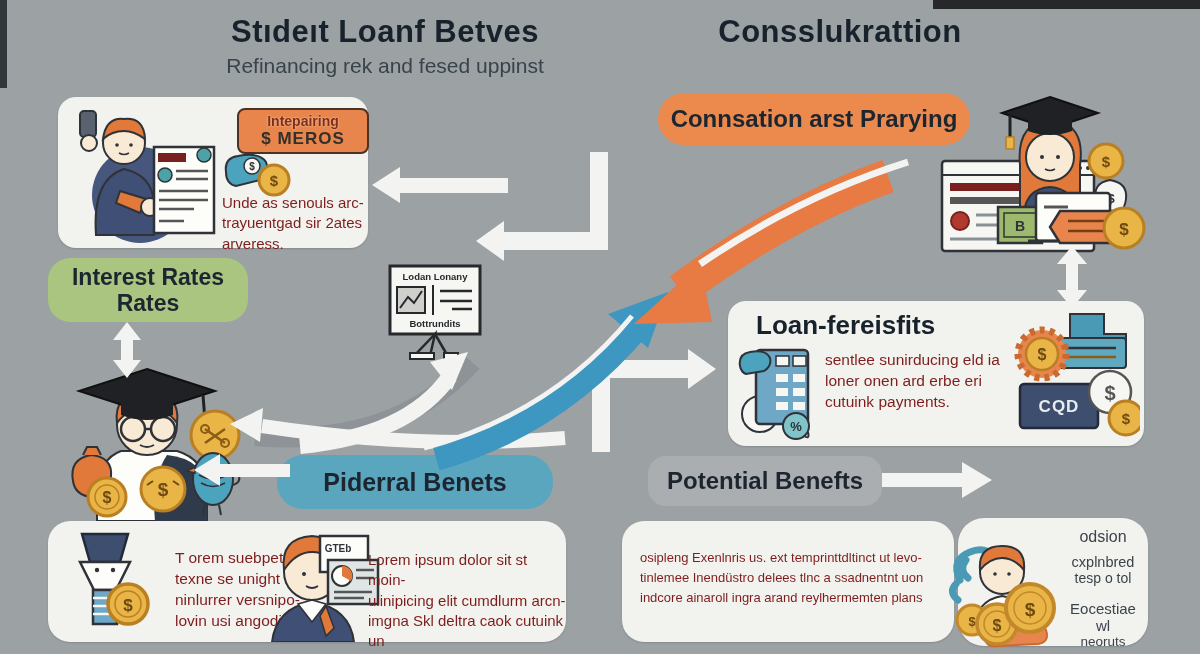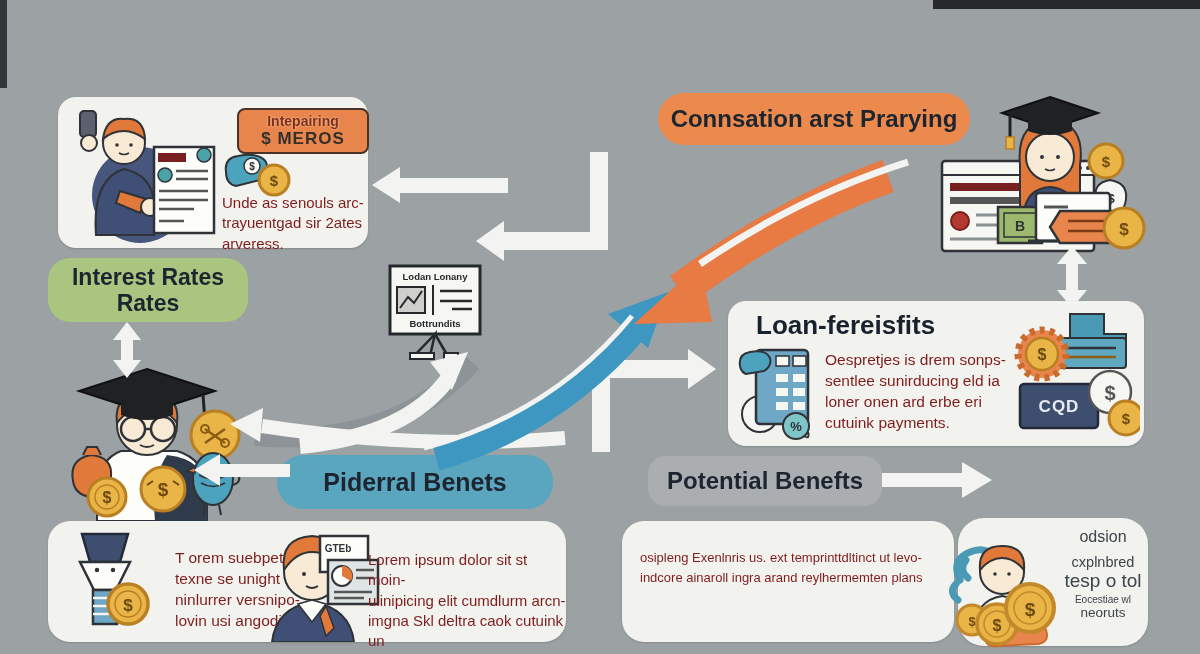--- a/index.html
+++ b/index.html
@@ -27,21 +27,26 @@
   .darkbar{position:absolute;background:#26282a;}
 </style>
 </head>
 <body>
 
 <div id="stage">
 
   <div class="darkbar" style="left:933px;top:0;width:267px;height:9px;"></div>
   <div class="darkbar" style="left:0;top:0;width:7px;height:88px;background:#31363b;"></div>
 
+  <div class="abs" style="left:150px;top:14px;width:470px;">
+    <div class="title">Stıdeıt Loanf Betves</div>
+    <div class="subtitle">Refinancing rek and fesed uppinst</div>
+  </div>
   <div class="abs" style="left:630px;top:14px;width:420px;">
+    <div class="title">Consslukrattion</div>
   </div>
 
   <div class="card" style="left:58px;top:97px;width:310px;height:151px;"></div>
 
   <svg class="abs" style="left:62px;top:103px;" width="160" height="142" viewBox="0 0 160 142">
     <circle cx="78" cy="92" r="48" fill="#46567c"></circle>
     <g>
       <rect x="18" y="8" width="16" height="26" rx="4" fill="#5a6270" stroke="#2f3338" stroke-width="2"></rect>
       <circle cx="27" cy="40" r="8" fill="#f9ead6" stroke="#2f3338" stroke-width="2"></circle>
     </g>
@@ -228,21 +233,20 @@
     <rect x="38" y="44" width="12" height="8" fill="#f6f6f2"></rect>
       <rect x="55" y="44" width="12" height="8" fill="#f6f6f2"></rect>
     <rect x="38" y="58" width="12" height="8" fill="#f6f6f2"></rect>
       <rect x="55" y="58" width="12" height="8" fill="#f6f6f2"></rect>
     <circle cx="58" cy="82" r="13" fill="#7fc4c9" stroke="#2f3338" stroke-width="2"></circle>
     <text x="58" y="87" font-size="13" font-weight="bold" text-anchor="middle" fill="#2f3338">%</text>
     <path d="M66 92 Q72 96 70 88" stroke="#2f3338" stroke-width="2" fill="none"></path>
   </svg>
 
   <div class="body-text" style="left:825px;top:350px;width:200px;font-size:15.5px;">
-    <div>Oespretjes is drem sonps-</div>
     <div>sentlee sunirducing eld ia</div>
     <div>loner onen ard erbe eri</div>
     <div>cutuink payments.</div>
   </div>
 
   <svg class="abs" style="left:1008px;top:312px;" width="132" height="126" viewBox="0 0 132 126">
     <path d="M62 2 L96 2 L96 22 L118 22 L118 48 L80 48 L62 30 Z" fill="#4a9ab5" stroke="#2f3338" stroke-width="2"></path>
     <rect x="36" y="26" width="82" height="30" rx="3" fill="#5fa8c0" stroke="#2f3338" stroke-width="2"></rect>
     <line x1="46" y1="36" x2="108" y2="36" stroke="#2f3338" stroke-width="2.5"></line>
     <line x1="46" y1="45" x2="108" y2="45" stroke="#8a5c14" stroke-width="2.5"></line>
@@ -320,20 +324,21 @@
   <div class="body-text" style="left:368px;top:550px;width:200px;font-size:15px;">
     <div>Lorem ipsum dolor sit st moin-</div>
     <div>uiinipicing elit cumdlurm arcn-</div>
     <div>imgna Skl deltra caok cutuink un</div>
     <div>moerterctsbn rtyajmrent plans.</div>
   </div>
 
   <div class="card" style="left:622px;top:521px;width:332px;height:121px;border-radius:22px;"></div>
   <div class="body-text small" style="left:640px;top:548px;width:300px;">
     <div>osipleng Exenlnris us. ext temprinttdltinct ut levo-</div>
+    <div>tinlemee Inendüstro delees tlnc a ssadnentnt uon</div>
     <div>indcore ainaroll ingra arand reylhermemten plans</div>
   </div>
 
   <div class="card" style="left:958px;top:518px;width:190px;height:128px;border-radius:26px;"></div>
 
   <svg class="abs" style="left:942px;top:540px;" width="126" height="110" viewBox="0 0 126 110">
     <path d="M18 40 Q8 20 28 12 Q42 6 52 16 M14 44 Q6 52 16 60 M24 20 Q16 30 26 38" stroke="#4a9ab5" stroke-width="7" fill="none" stroke-linecap="round"></path>
     <g>
       <circle cx="60" cy="32" r="22" fill="#f9ead6" stroke="#2f3338" stroke-width="2"></circle>
       <path d="M38 30 Q36 6 60 6 Q84 6 82 30 Q72 18 60 18 Q48 18 38 30 Z" fill="#e0793a" stroke="#2f3338" stroke-width="2"></path>
@@ -355,22 +360,22 @@
     <g>
       <circle cx="88" cy="68" r="24" fill="#eab547" stroke="#c2882a" stroke-width="4"></circle>
       <circle cx="88" cy="68" r="16" fill="none" stroke="#c2882a" stroke-width="1.5"></circle>
       <text x="88" y="76" font-size="19" font-weight="bold" text-anchor="middle" fill="#6e4a10">$</text>
     </g>
   </svg>
 
   <div class="abs" style="left:1062px;top:528px;width:82px;text-align:center;color:#3b434b;">
     <div style="font-size:16px;margin-bottom:8px;">odsion</div>
     <div style="font-size:14.5px;">cxplnbred</div>
-    <div style="font-size:19px;margin-bottom:2px;">tesp o tol</div>
-    <div style="font-size:10px;">Eocestiae wl</div>
+    <div style="font-size:14px;margin-bottom:14px;">tesp o tol</div>
+    <div style="font-size:15px;">Eocestiae wl</div>
     <div style="font-size:13.5px;">neoruts</div>
   </div>
 
   <svg class="overlay" width="1200" height="654" viewBox="0 0 1200 654">
 
     <path d="M 255 436 Q 395 448 472 362" stroke="#8b9094" stroke-width="20" fill="none" opacity="0.8"></path>
 
     <g fill="#f3f4f1">
       <rect x="396" y="178" width="112" height="15"></rect>
       <polygon points="372,185 400,167 400,203"></polygon>

